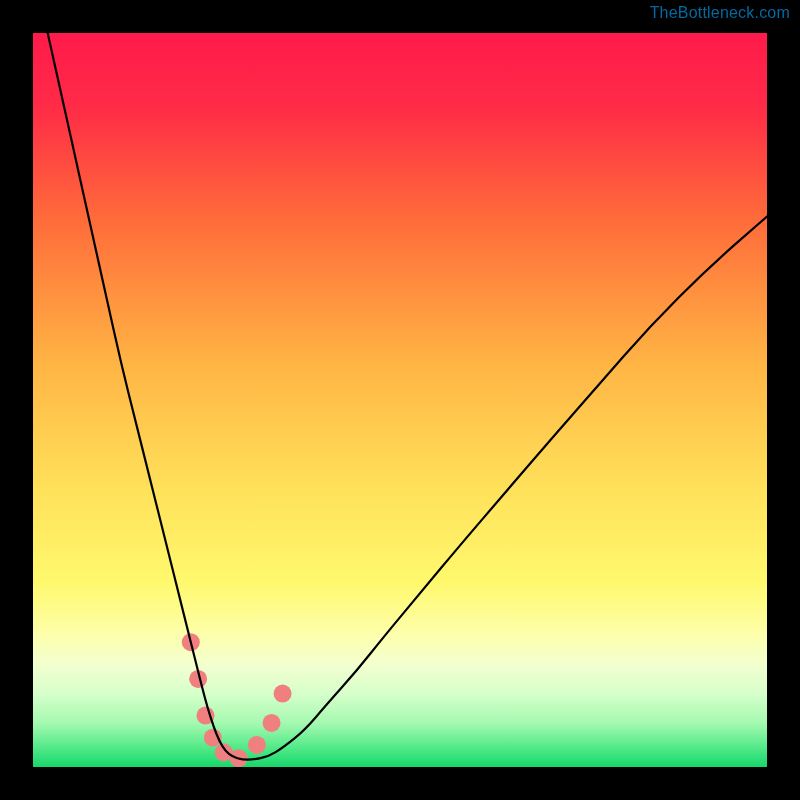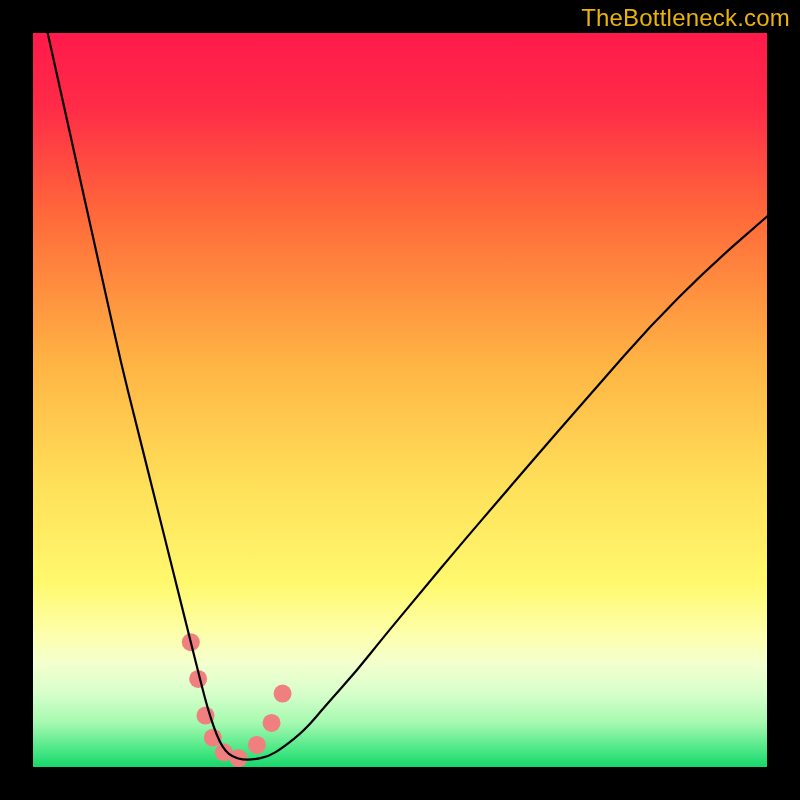--- a/index.html
+++ b/index.html
@@ -24,23 +24,23 @@
     left: 33px;
     top: 33px;
     width: 734px;
     height: 734px;
     overflow: hidden;
   }
   .watermark {
     position: absolute;
     top: 4px;
     right: 10px;
-    font-size: 24px;
+    font-size: 16px;
     font-weight: 500;
-    color: #eab308;
+    color: #0369a1;
     letter-spacing: 0.2px;
   }
   svg { display: block; }
 </style>
 </head>
 <body>
 
 <div class="frame">
   <div class="plot">
     <svg id="chart-svg" width="734" height="734" viewBox="0 0 734 734" preserveAspectRatio="none">

